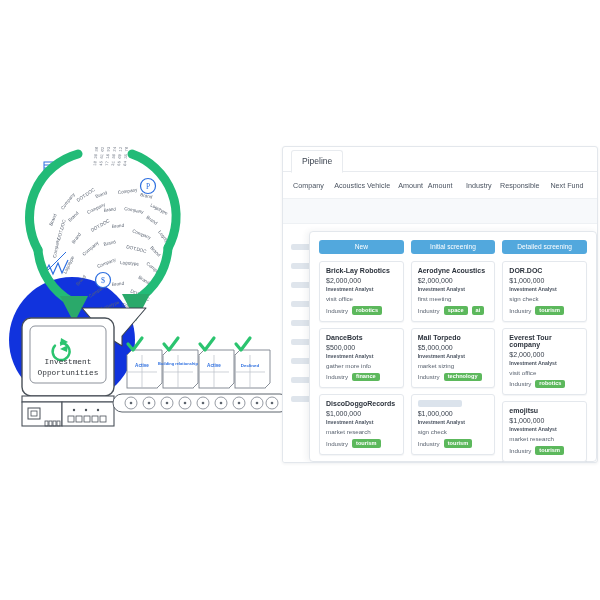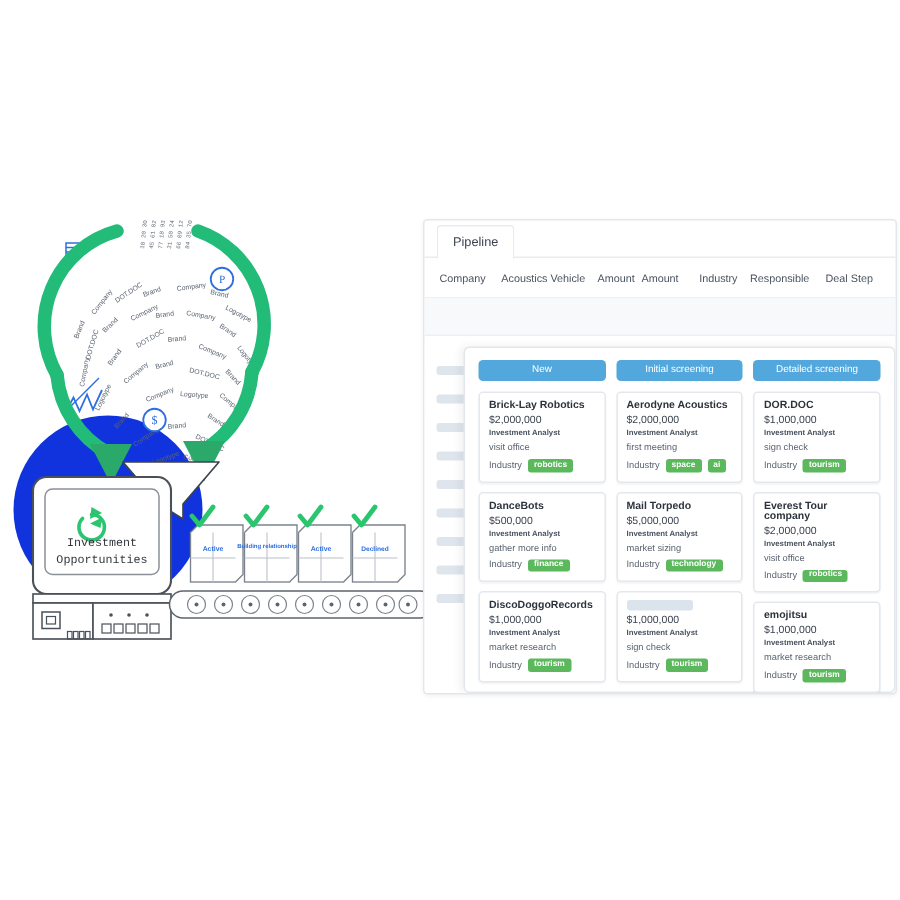--- a/index.html
+++ b/index.html
@@ -277,21 +277,21 @@
       </div>
     </div>
 
     <div class="cols">
       <span class="c1">Company</span>
       <span class="c2">Acoustics Vehicle</span>
       <span class="c3">Amount</span>
       <span class="c4">Amount</span>
       <span class="c5">Industry</span>
       <span class="c6">Responsible</span>
-      <span class="c7">Deal Step</span>
+      <span class="c7">Next Fund</span>
     </div>
 
     <div class="row alt">
       <span class="c1"><i class="sk w38"></i></span>
       <span class="c2"><i class="sk w60"></i></span>
       <span class="c3"><i class="gbar"></i></span>
       <span class="c4"><i class="sk w34"></i></span>
       <span class="c5"><i class="sk w29"></i></span>
       <span class="c6"><i class="sk w46"></i></span>
       <span class="c7"><i class="sk w18"></i></span>

